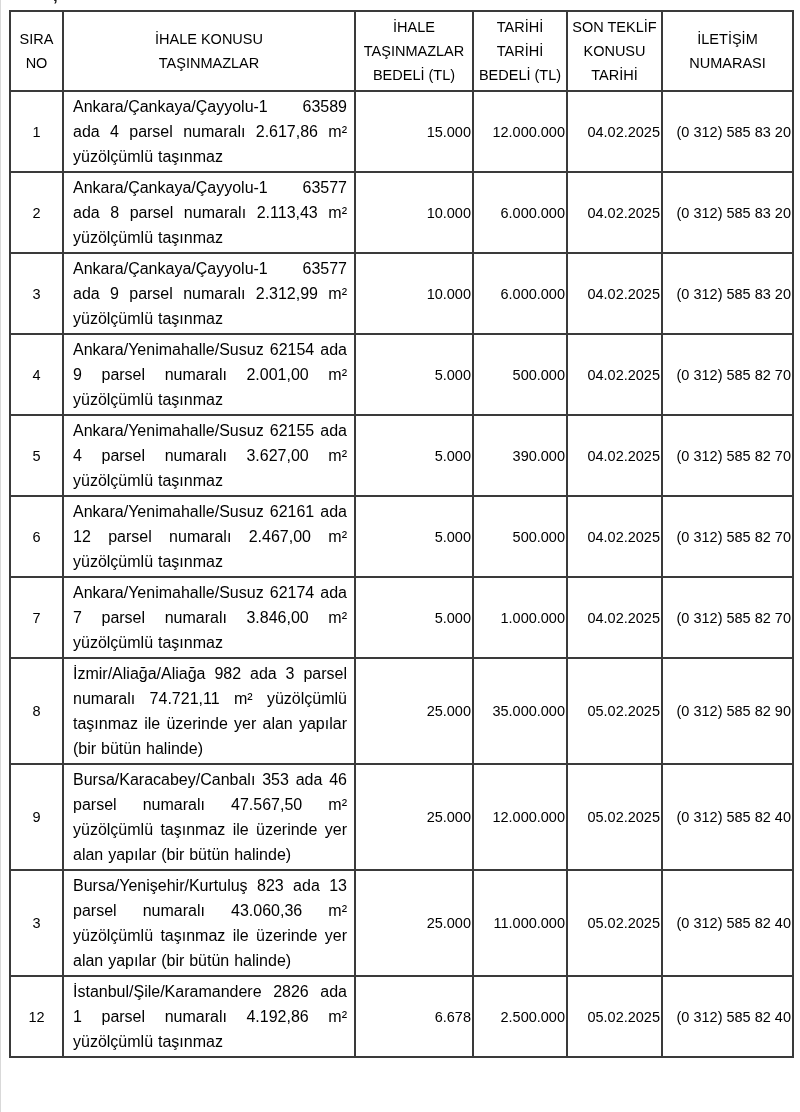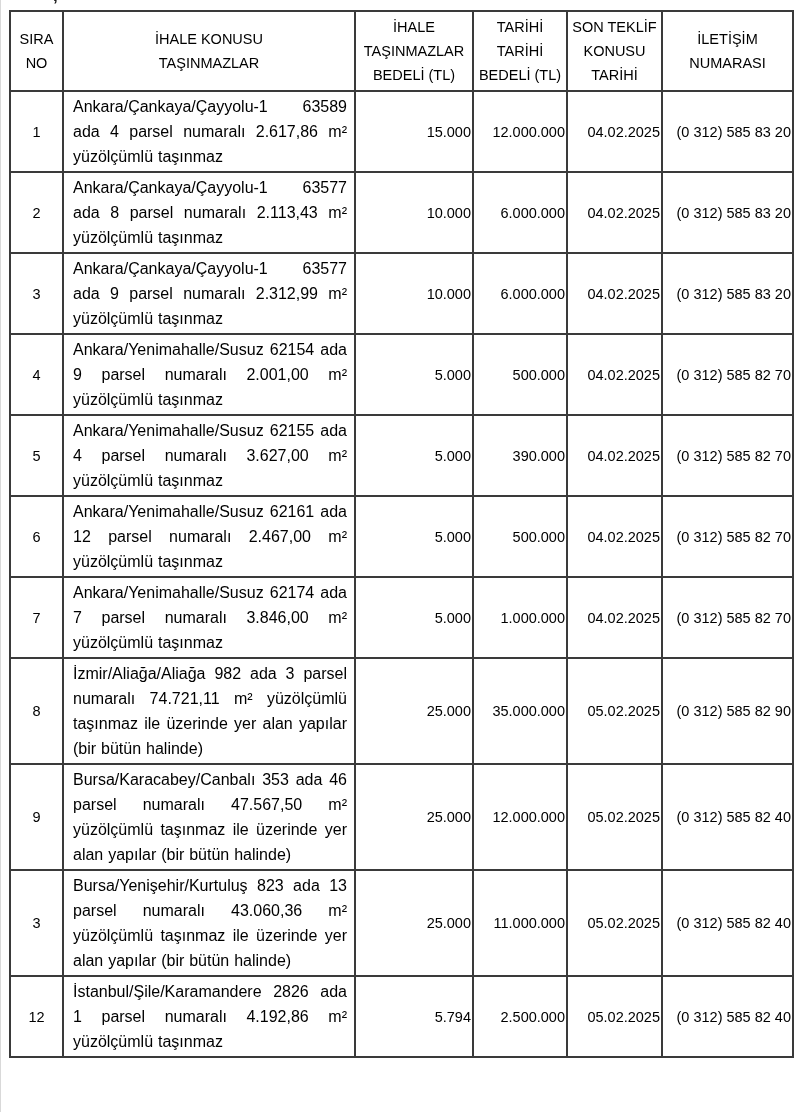--- a/index.html
+++ b/index.html
@@ -194,19 +194,19 @@
         <td class="c-no">3</td>
         <td class="c-desc">Bursa/Yenişehir/Kurtuluş 823 ada 13 parsel numaralı 43.060,36 m² yüzölçümlü taşınmaz ile üzerinde yer alan yapılar (bir bütün halinde)</td>
         <td class="c-num">25.000</td>
         <td class="c-num">11.000.000</td>
         <td class="c-num">05.02.2025</td>
         <td class="c-num">(0 312) 585 82 40</td>
       </tr>
       <tr>
         <td class="c-no">12</td>
         <td class="c-desc">İstanbul/Şile/Karamandere 2826 ada 1 parsel numaralı 4.192,86 m² yüzölçümlü taşınmaz</td>
-        <td class="c-num">5.794</td>
+        <td class="c-num">6.678</td>
         <td class="c-num">2.500.000</td>
         <td class="c-num">05.02.2025</td>
         <td class="c-num">(0 312) 585 82 40</td>
       </tr>
     </tbody>
 </table>
 
 </body></html>

